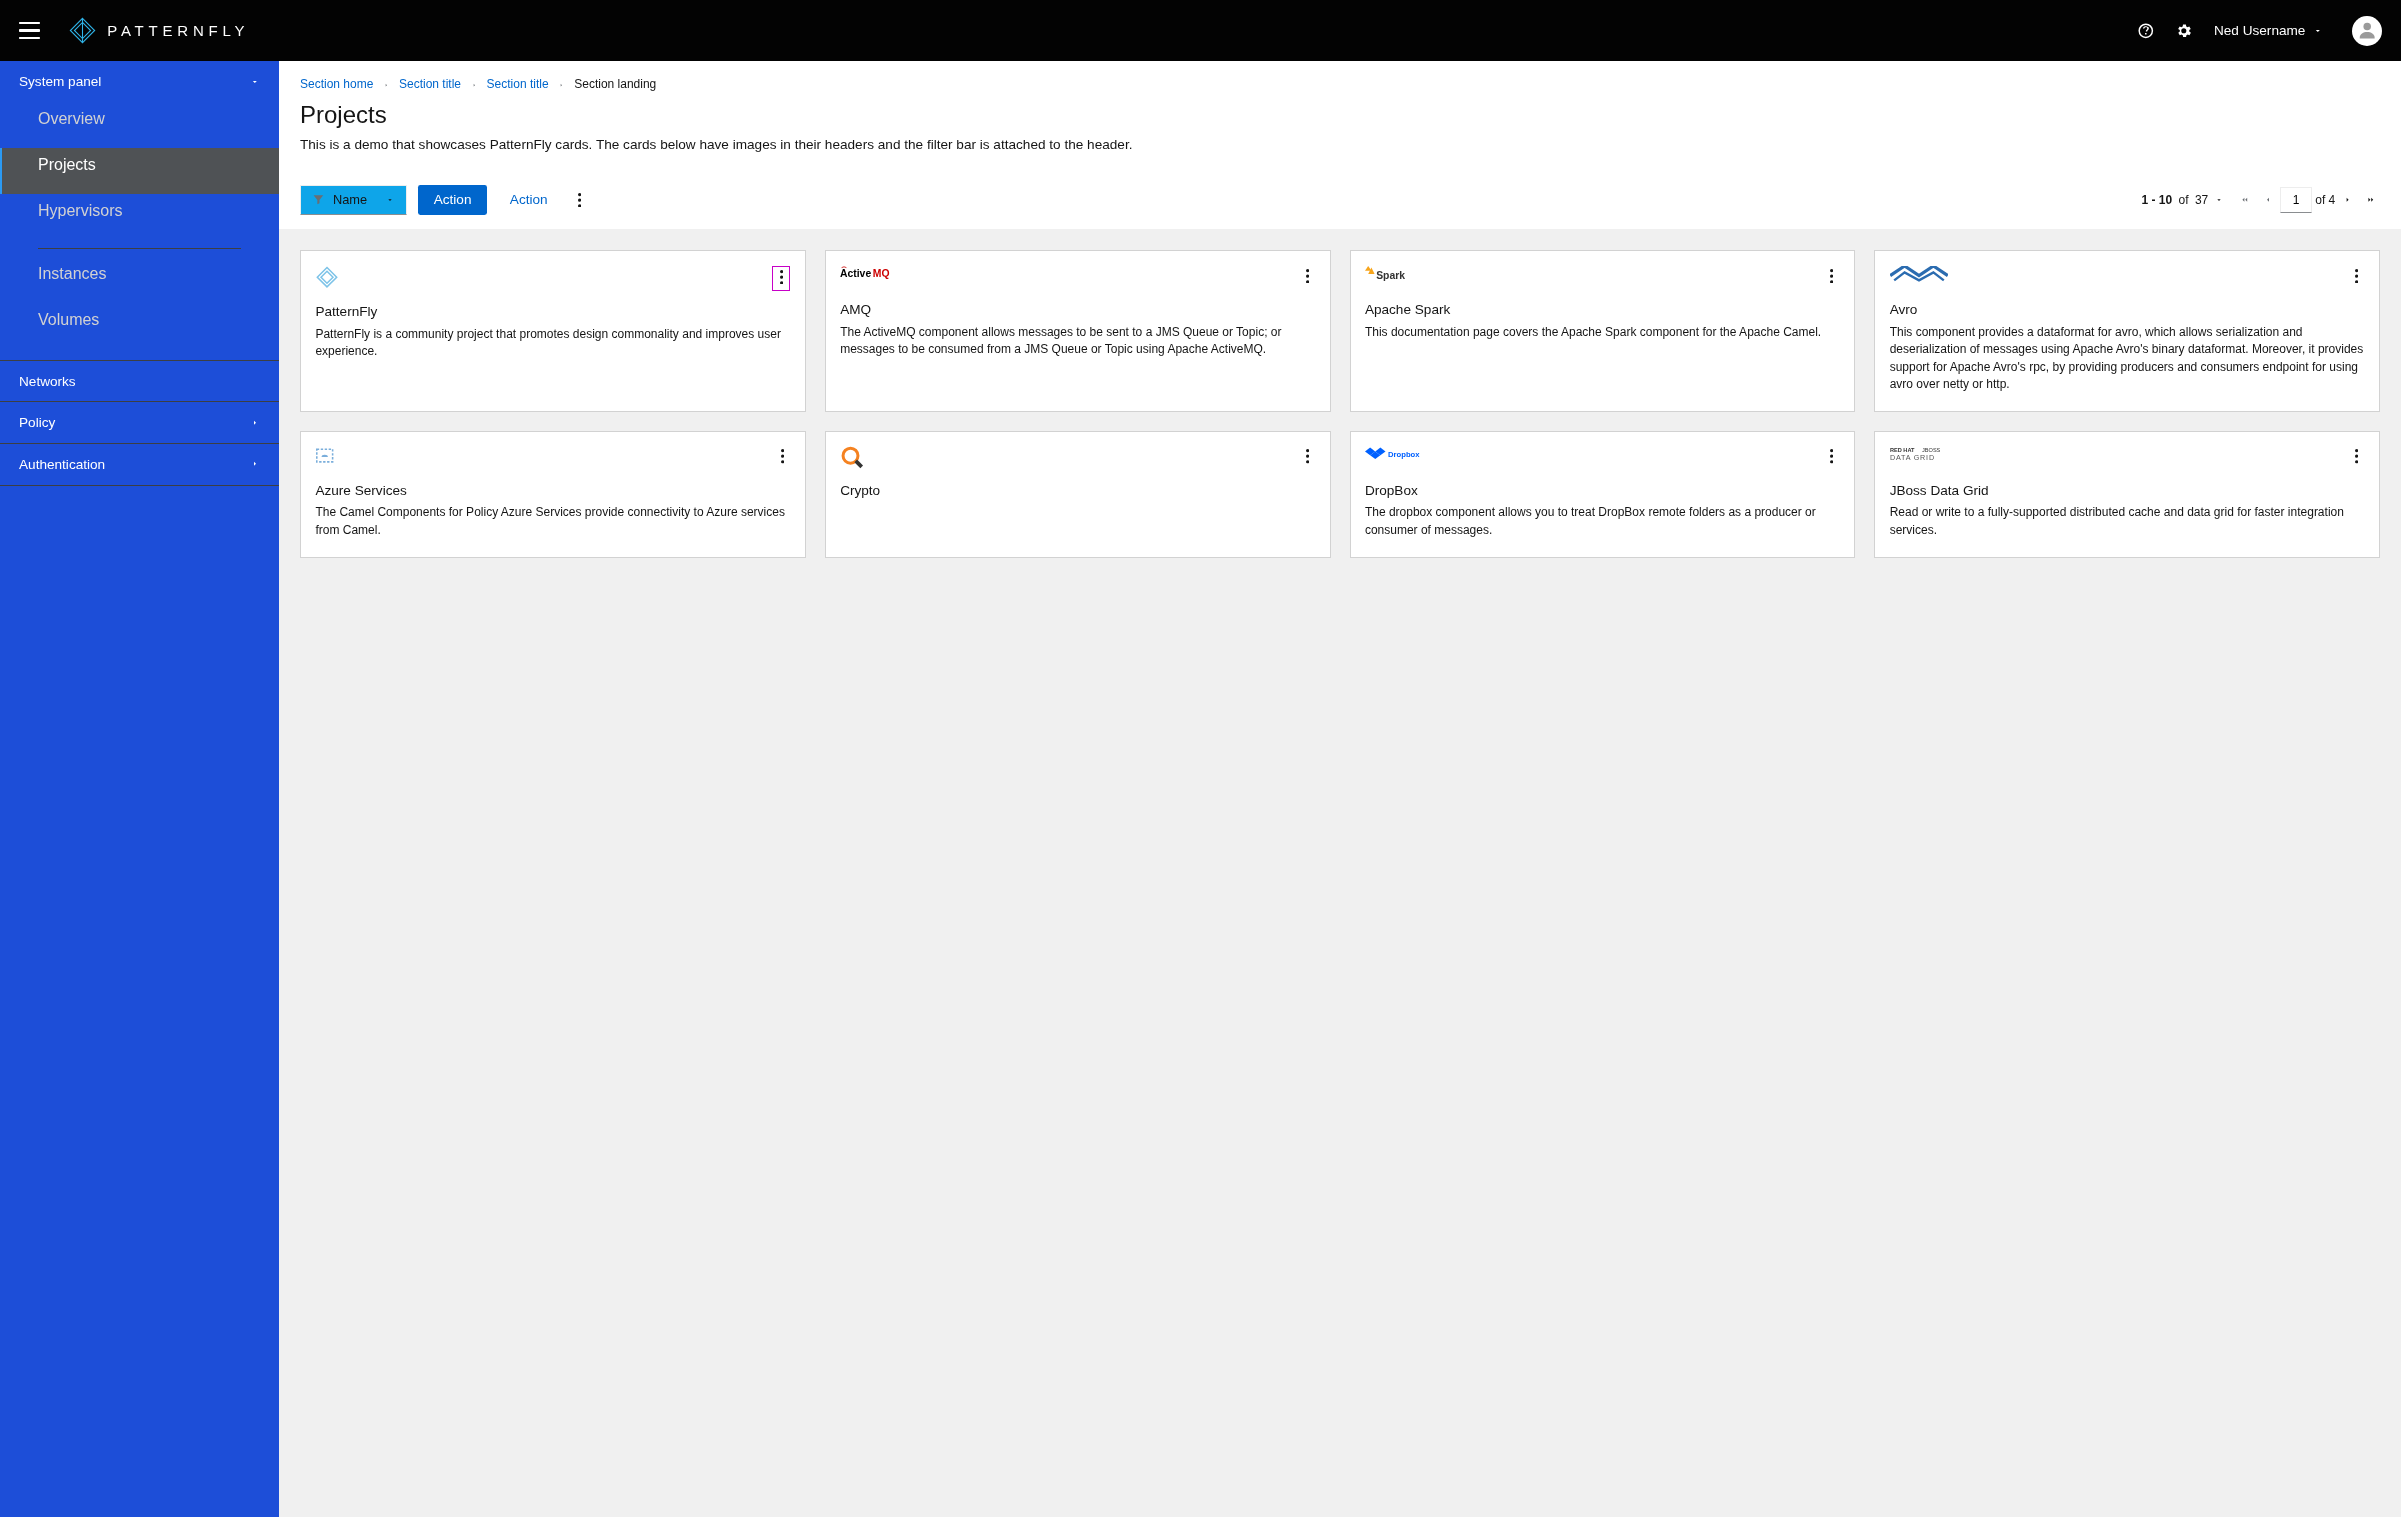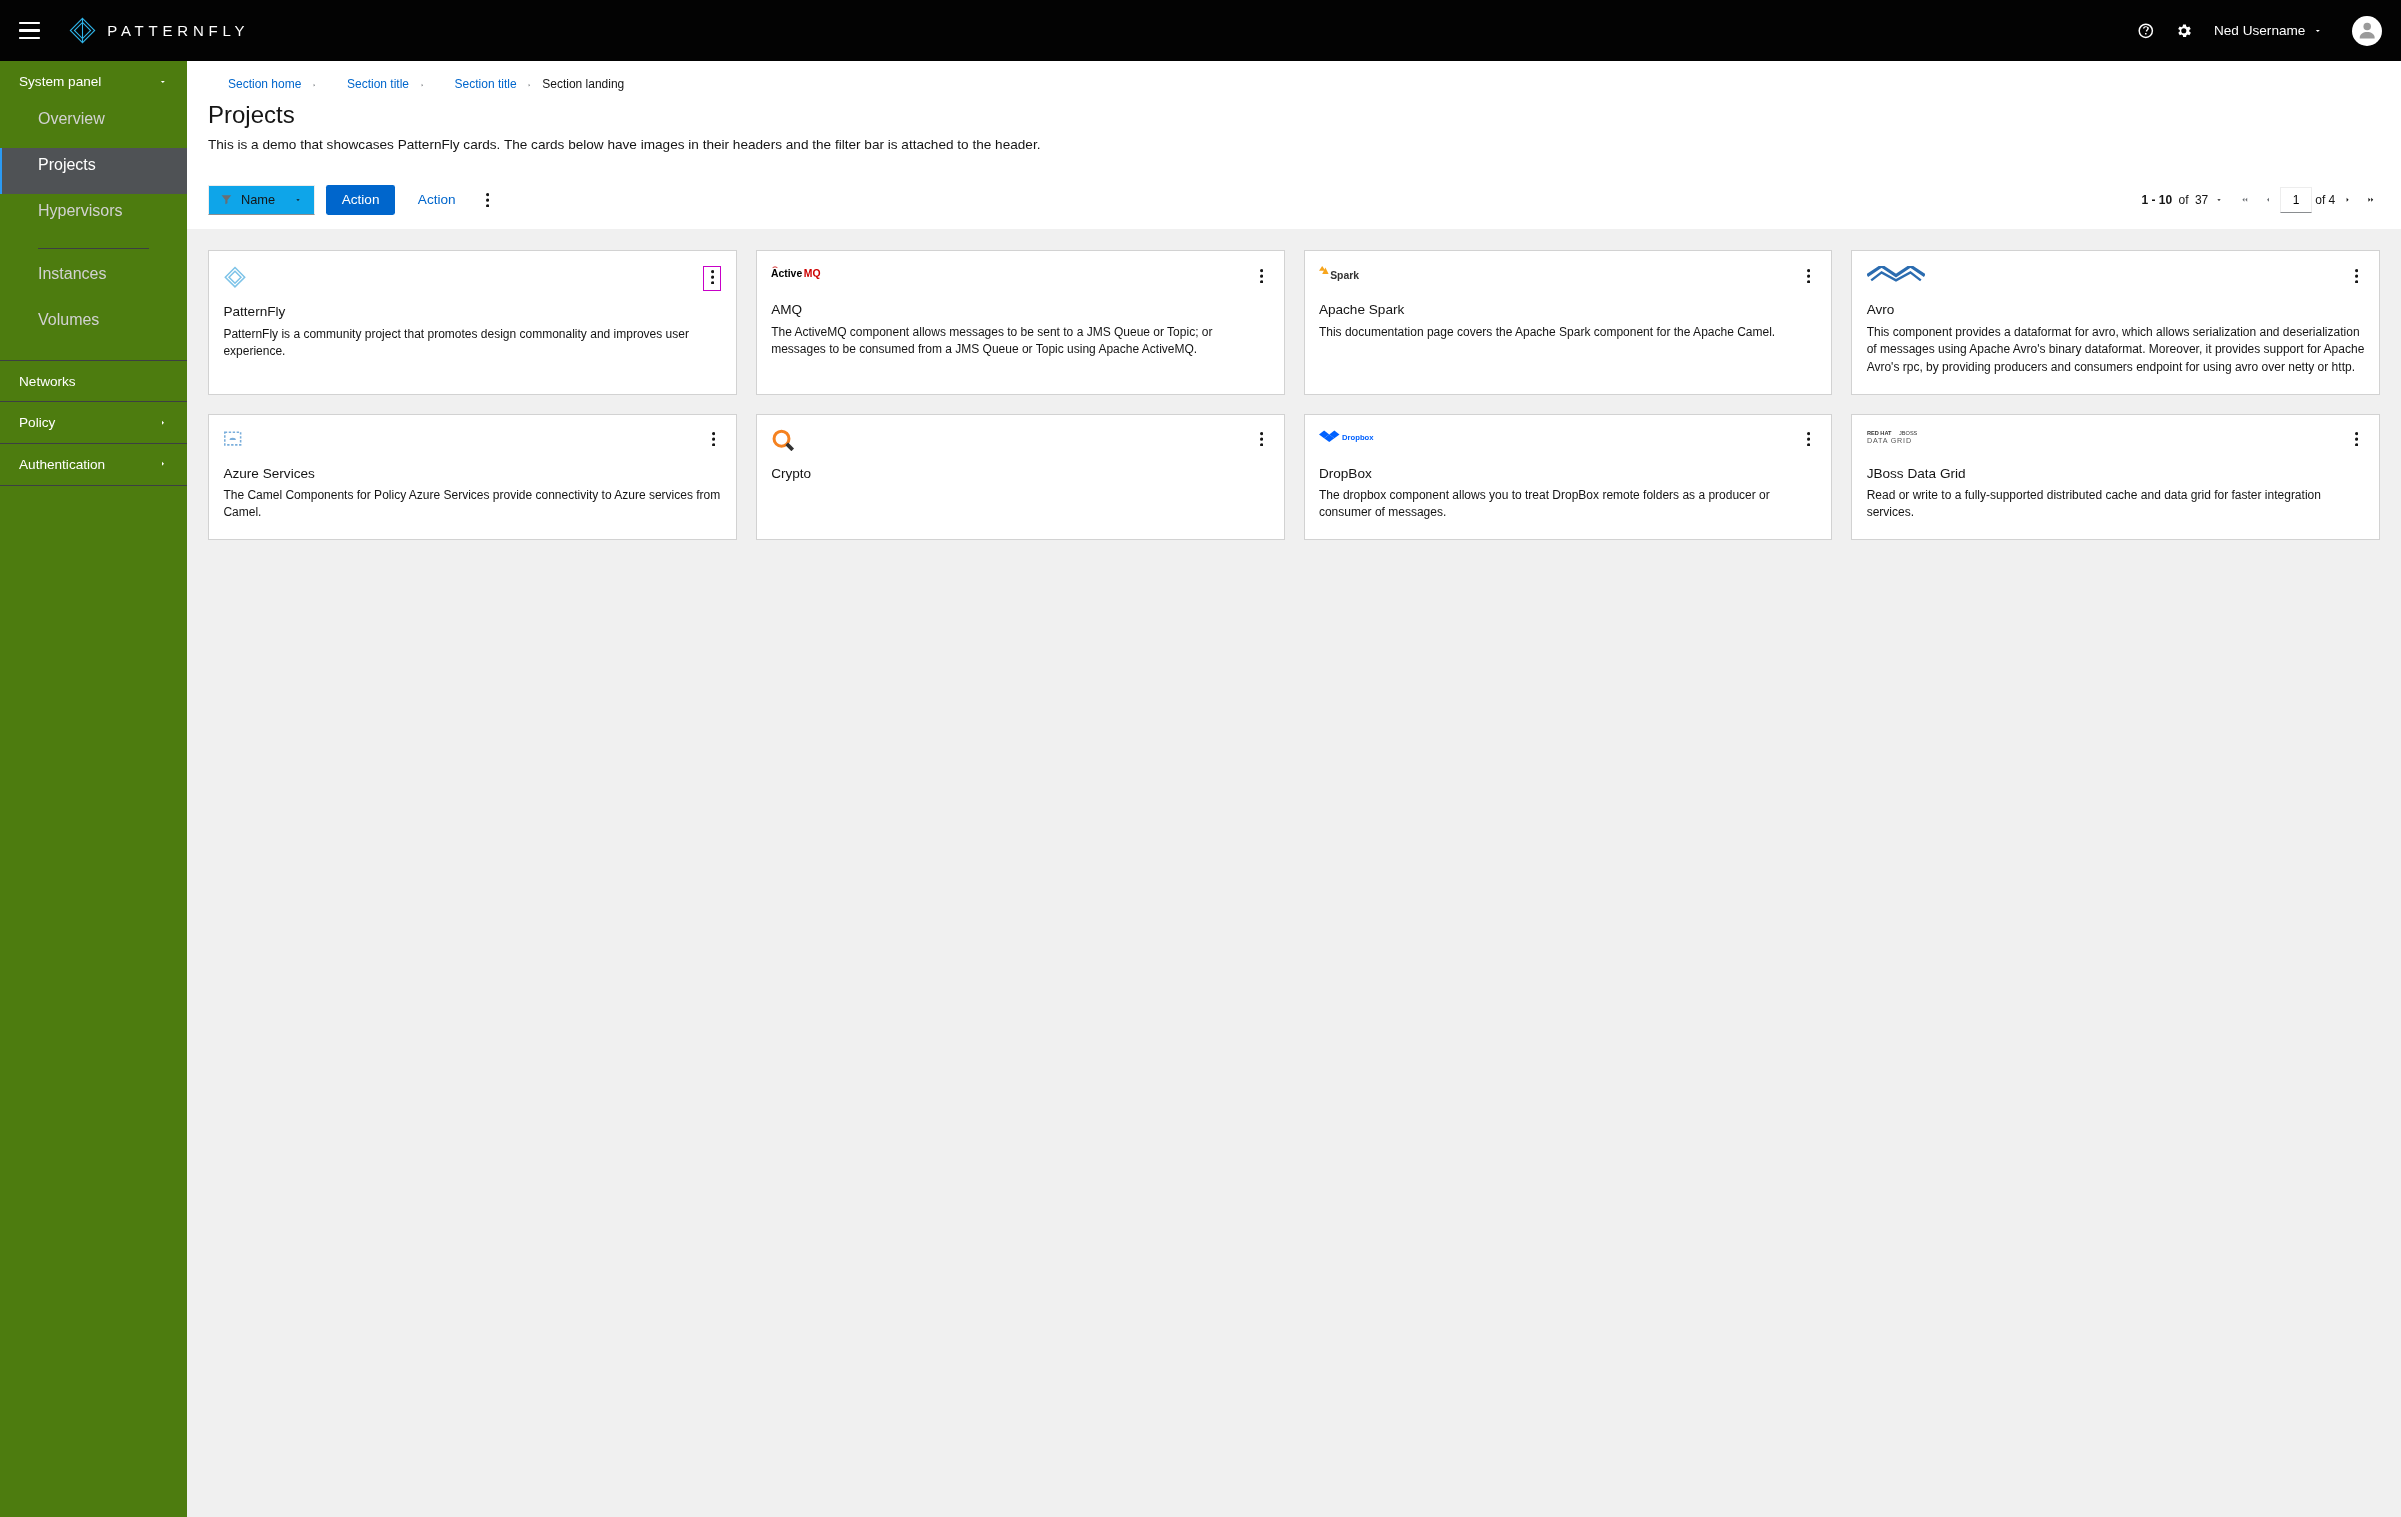--- a/index.html
+++ b/index.html
@@ -58,22 +58,22 @@
   .avatar svg { width: 22.4px; height: 22.4px; fill: #9a9a9a; }
 
   
   .app-body {
     display: flex;
     height: calc(100% - 61px);
   }
 
   
   .sidebar {
-    width: 187px;
-    background: #4d7c0f;
+    width: 279px;
+    background: #1d4ed8;
     color: #fff;
     overflow-y: auto;
     flex-shrink: 0;
   }
   .nav-section {
     border-bottom: 0.8px solid #3c3f42;
   }
   .nav-section-header {
     display: flex; align-items: center; justify-content: space-between;
     padding: 12.8px 19px;
@@ -107,21 +107,21 @@
   }
   .page-header {
     background: #fff;
     padding: 16px 21px 19px 21px;
   }
   .breadcrumb {
     display: flex; align-items: center; gap: 9.6px;
     font-size: 12px;
     margin-bottom: 9.6px;
   }
-  .breadcrumb a { color: #0066cc; text-decoration: none; cursor: pointer; margin-left: 20px; }
+  .breadcrumb a { color: #0066cc; text-decoration: none; cursor: pointer; }
   .breadcrumb .sep svg { width: 6.4px; height: 6.4px; fill: #6a6e73; }
   .breadcrumb .current { color: #151515; }
   .page-title {
     font-size: 24px;
     font-weight: 400;
     margin-bottom: 8px;
   }
   .page-desc { font-size: 13.6px; color: #151515; }
 
   

